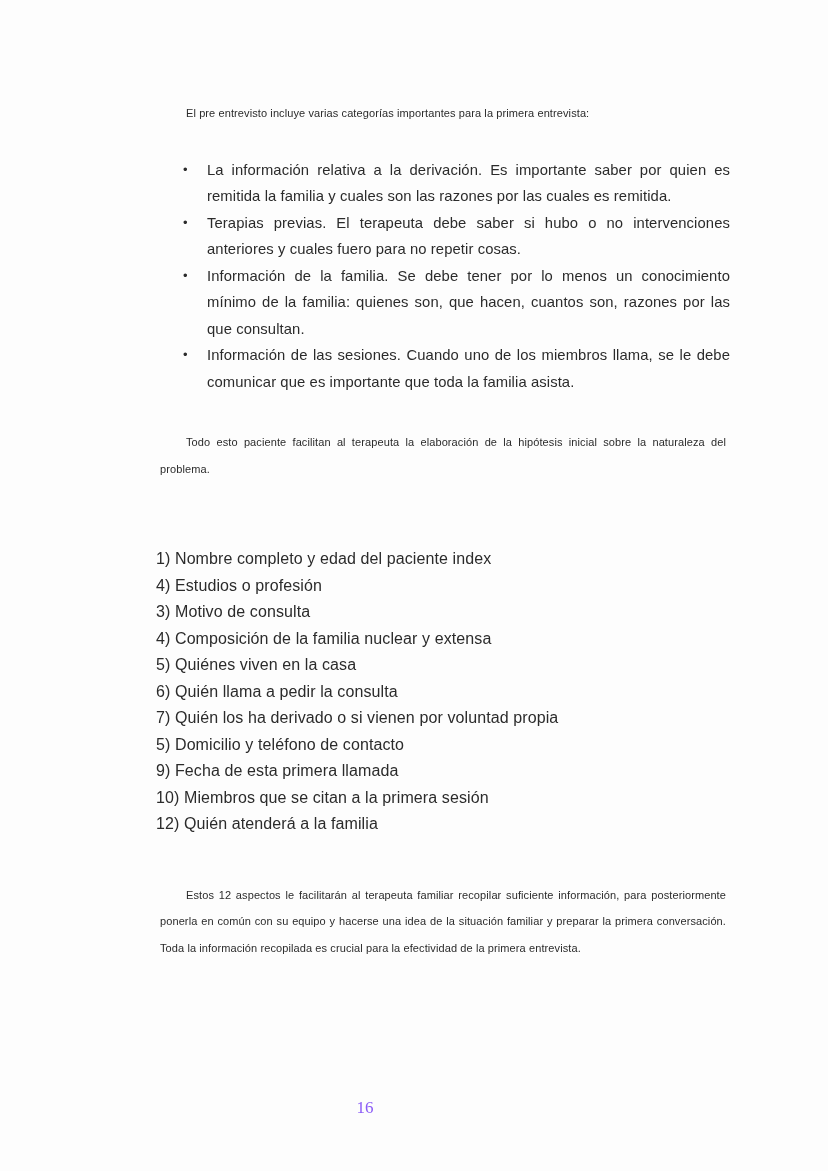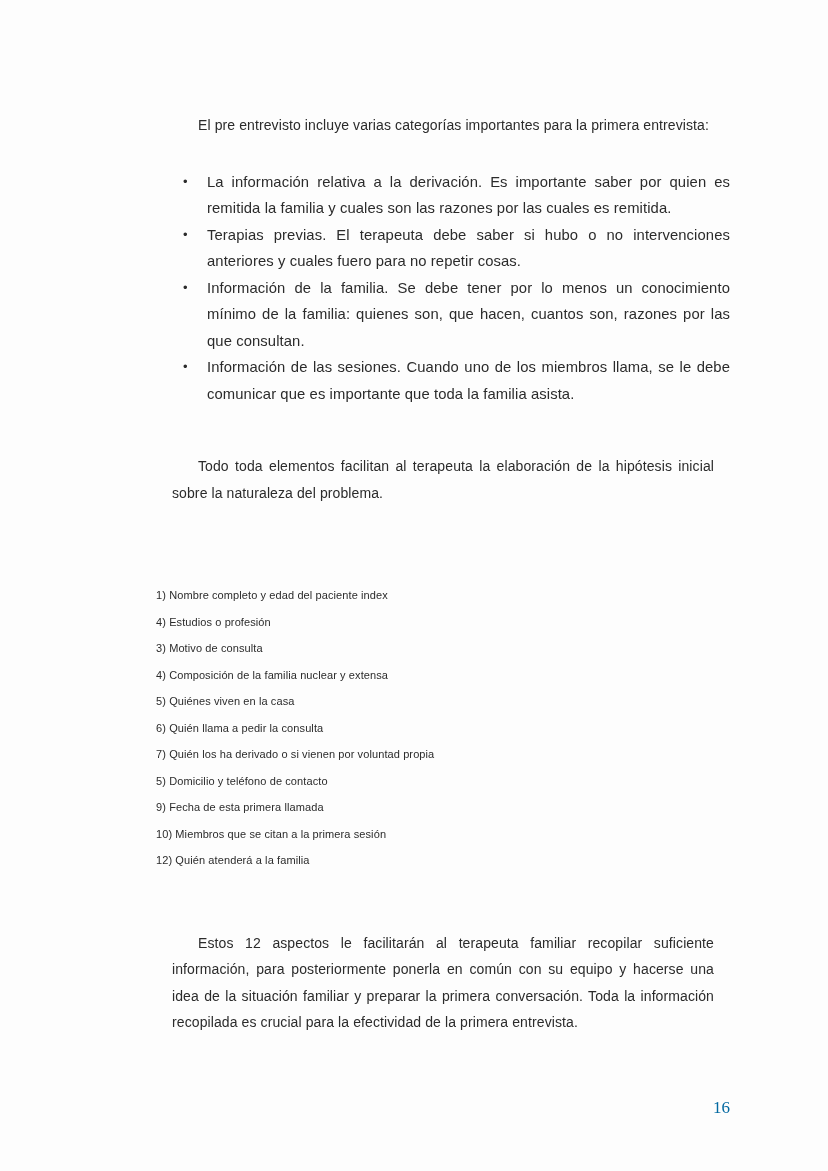--- a/index.html
+++ b/index.html
@@ -27,26 +27,26 @@
 
   .content {
     position: absolute;
     left: 156px;
     top: 96px;
     width: 574px;
   }
 
   
   .para {
-    font-size: 14px;
+    font-size: 11px;
     line-height: 26.5px;
     text-align: justify;
     text-justify: inter-word;
     text-indent: 26px;
-    margin: 16px;
+    margin: 4px;
     letter-spacing: 0.1px;
   }
   .para.p-intro { margin-bottom: 0; }
   .spacer-md { height: 30px; }
   .spacer-lg { height: 40px; }
 
   
   .bullets {
     list-style: none;
     margin: 0;
@@ -85,38 +85,38 @@
     white-space: pre;
   }
 
   
   .numlist {
     list-style: none;
     margin: 0;
     padding: 0;
   }
   .numlist li {
-    font-size: 11px;
+    font-size: 16px;
     line-height: 26.5px;
     text-align: left;
     margin: 0;
     letter-spacing: 0.1px;
     white-space: nowrap;
   }
 
   
   .page-number {
     position: absolute;
     left: 0;
     top: 1098px;
     width: 730px;
-    text-align: right;
+    text-align: center;
     font-family: "Liberation Serif", serif;
     font-size: 17px;
-    color: #0369a1;
+    color: #8b5cf6;
   }
 </style>
 </head>
 <body>
 
 <div class="page">
   <div class="content">
 
     <p class="para p-intro">El pre entrevisto incluye varias categorías importantes para la primera entrevista:</p>
 
@@ -136,21 +136,21 @@
         <span class="b-text">Información de la familia. Se debe tener por lo menos un conocimiento mínimo de la familia: quienes son, que hacen, cuantos son, razones por las que consultan.</span>
       </li>
       <li>
         <span class="bullet-dot">•</span>
         <span class="b-text">Información de las sesiones. Cuando uno de los miembros llama, se le debe comunicar que es importante que toda la familia asista.</span>
       </li>
     </ul>
 
     <div class="spacer-md"></div>
 
-    <p class="para">Todo toda elementos facilitan al terapeuta la elaboración de la hipótesis inicial sobre la naturaleza del problema.</p>
+    <p class="para">Todo esto paciente facilitan al terapeuta la elaboración de la hipótesis inicial sobre la naturaleza del problema.</p>
 
     <div class="spacer-md"></div>
 
 
     <div class="spacer-md"></div>
 
     <ul class="numlist">
       <li>1) Nombre completo y edad del paciente index</li>
       <li>4) Estudios o profesión</li>
       <li>3) Motivo de consulta</li>

